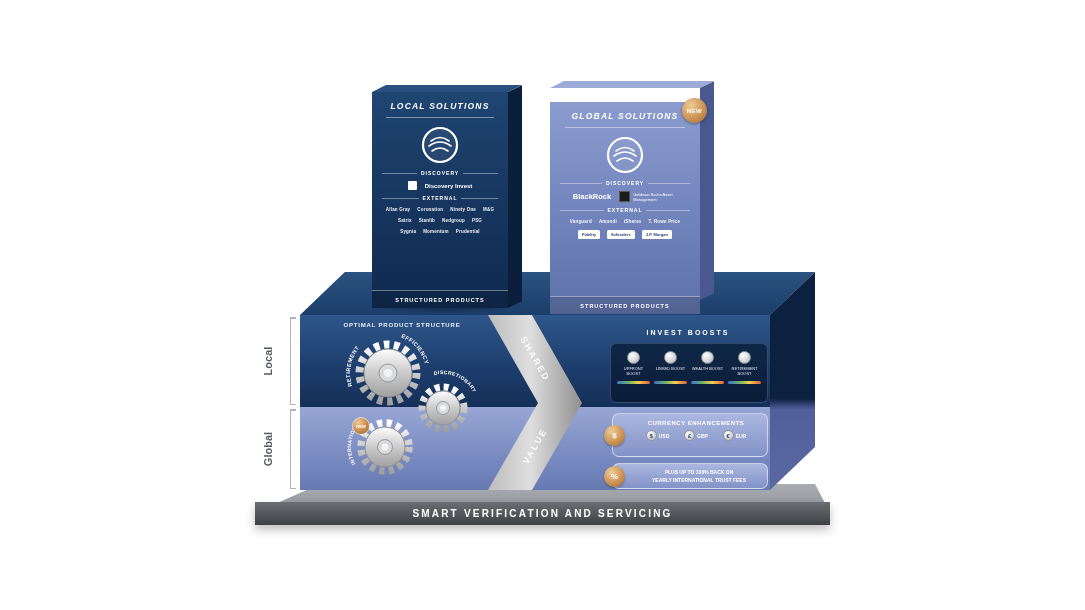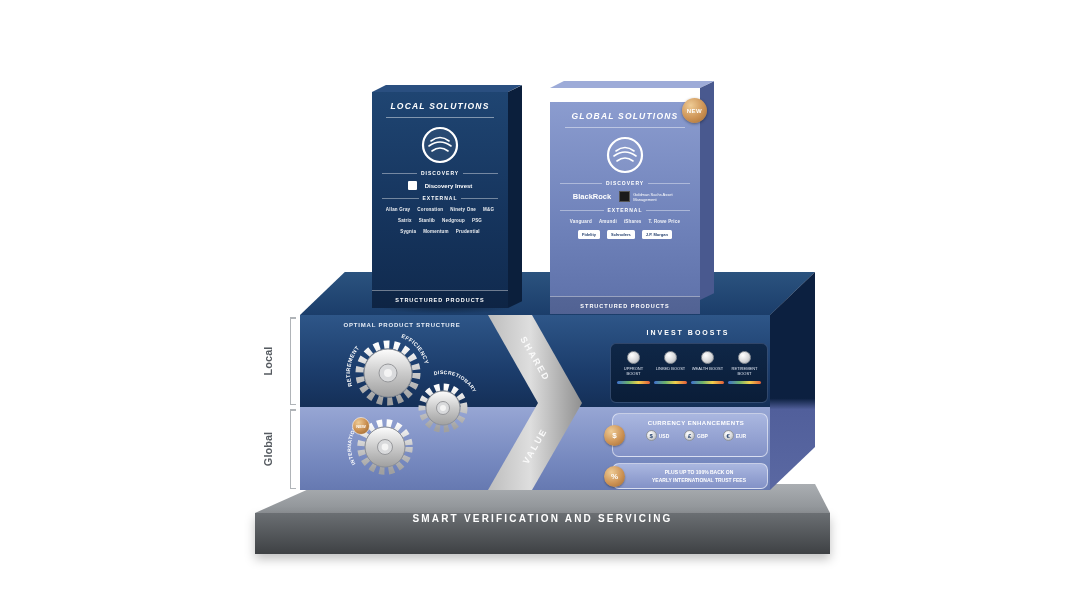--- a/index.html
+++ b/index.html
@@ -4,23 +4,23 @@
 <style>
   html,body{margin:0;padding:0;background:#fff;}
   .canvas{position:relative;width:1085px;height:610px;background:#fff;overflow:hidden;
           font-family:"Liberation Sans",sans-serif;}
   .abs{position:absolute;}
 
   
   .base-top{left:255px;top:484px;width:575px;height:29px;z-index:1;
     background:linear-gradient(180deg,#aaaeb2,#8d9195);
     clip-path:polygon(11.3% 0,97.4% 0,100% 100%,0 100%);}
-  .base-front{left:255px;top:513px;width:575px;height:41px;z-index:1;
+  .base-front{left:255px;top:502px;width:575px;height:23px;z-index:1;
     background:linear-gradient(180deg,#6b6f73,#3e4144);
-    display:flex;align-items:flex-start;justify-content:center;
+    display:flex;align-items:center;justify-content:center;
     box-shadow:0 5px 10px rgba(0,0,0,.25);}
   .base-label{color:#fff;font-size:10px;font-weight:bold;letter-spacing:2.2px;}
 
   
   .plat-top{left:300px;top:272px;width:515px;height:43px;z-index:2;
     background:linear-gradient(180deg,#2b537f,#1b3d6a);
     clip-path:polygon(8.7% 0,100% 0,91.3% 100%,0 100%);}
   .plat-side{left:770px;top:272px;width:45px;height:218px;z-index:2;
     background:linear-gradient(180deg,#0c2040 0%,#0c2040 58%,#515f9b 63%,#5a68a2 100%);
     clip-path:polygon(100% 0,0 19.7%,0 100%,100% 80.3%);}

